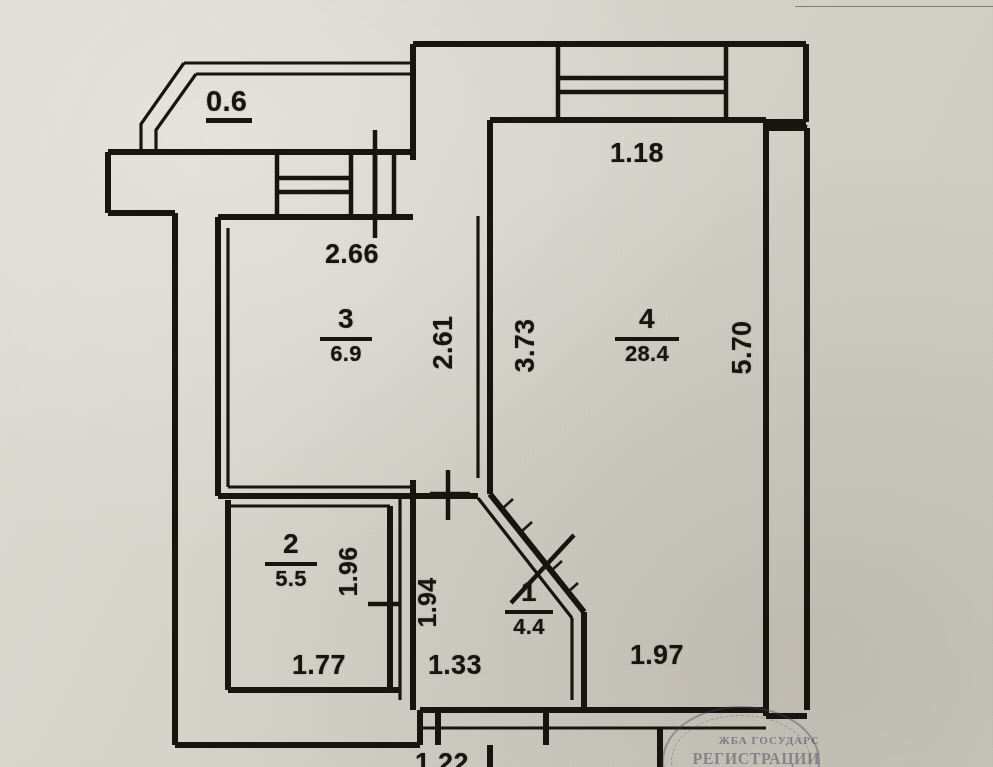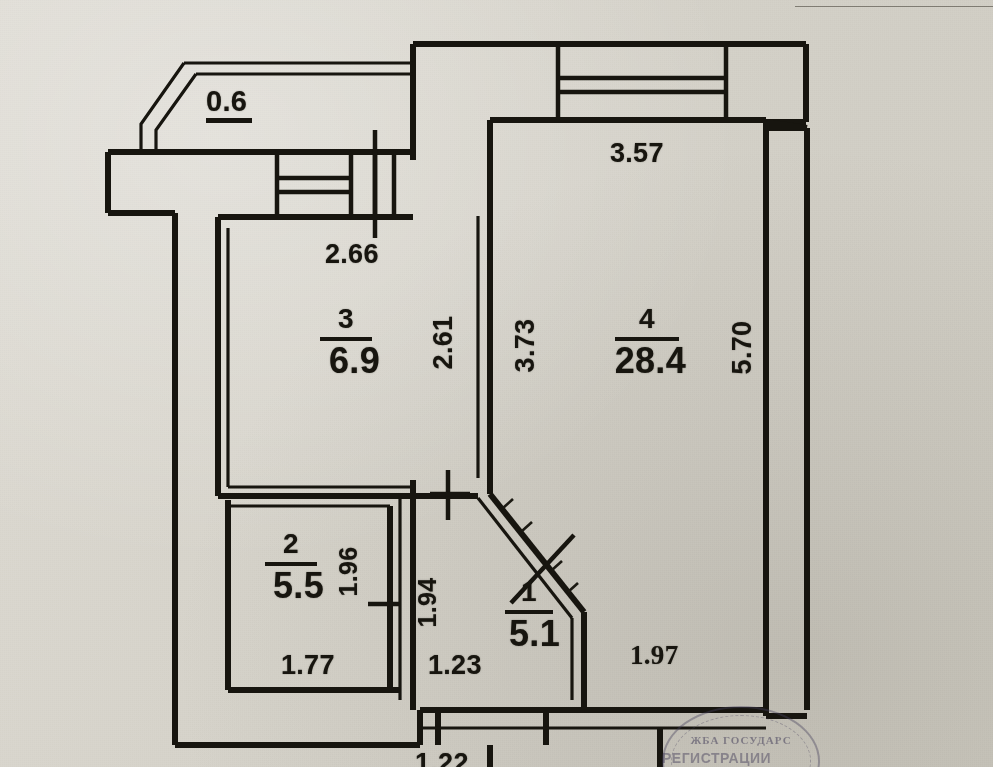--- a/index.html
+++ b/index.html
@@ -54,21 +54,21 @@
     line-height: 1.02;
     font-size: 28px;
   }
   .room-num { display:block; font-size: 28px; }
   .room-rule {
     display: block;
     height: 4px;
     background: #17150f;
     margin: 3px auto 2px;
   }
-  .room-area { display:block; font-size: 36px; text-align: right; }
+  .room-area { display:block; font-size: 22px; }
 
   
   #stamp {
     position: absolute;
     left: 662px;
     top: 706px;
     width: 158px;
     height: 110px;
     pointer-events: none;
   }
@@ -80,37 +80,37 @@
   #stamp .ring.inner {
     inset: 9px;
     border-width: 1.5px;
     border-style: dashed;
     border-color: rgba(70,64,92,0.33);
   }
   #stamp .stamp-text {
     position: absolute;
     left: 0; right: 0;
     top: 28px;
-    text-align: center;
+    text-align: right;
     font-size: 11px;
     font-weight: 700;
     letter-spacing: 1px;
     color: rgba(64,58,86,0.52);
     font-family: "Liberation Serif", serif;
   }
   #stamp .stamp-text2 {
     position: absolute;
     left: 0; right: 0;
     top: 44px;
-    text-align: left;
-    font-size: 14px;
+    text-align: right;
+    font-size: 16px;
     font-weight: 700;
     letter-spacing: .5px;
     color: rgba(64,58,86,0.45);
-    font-family: Liberation Sans, sans-serif;
+    font-family: Liberation Serif, serif;
   }
   
   #scan-edge {
     position:absolute;
     left: 795px; top: 6px;
     width: 198px; height: 0;
     border-top: 1.5px solid rgba(60,56,48,0.55);
   }
 </style>
 </head>
@@ -270,32 +270,32 @@
 
   <div class="room-label" style="left:258px; top:530px; width:66px;">
     <span class="room-num">2</span>
     <span class="room-rule" style="width:52px;"></span>
     <span class="room-area">5.5</span>
   </div>
 
   <div class="room-label" style="left:498px; top:578px; width:62px;">
     <span class="room-num">1</span>
     <span class="room-rule" style="width:48px;"></span>
-    <span class="room-area">5.1</span>
+    <span class="room-area">4.4</span>
   </div>
 
   <div class="dim-label" style="left:325px; top:239px;">2.66</div>
 
-  <div class="dim-label" style="left:610px; top:138px;">3.57</div>
-
-  <div class="dim-label" style="left:281px; top:650px;">1.77</div>
-
-  <div class="dim-label" style="left:428px; top:650px;">1.23</div>
-
-  <div class="dim-label" style="left:630px; top:640px;font-family:Liberation Serif, serif;">1.97</div>
+  <div class="dim-label" style="left:610px; top:138px;">1.18</div>
+
+  <div class="dim-label" style="left:292px; top:650px;">1.77</div>
+
+  <div class="dim-label" style="left:428px; top:650px;">1.33</div>
+
+  <div class="dim-label" style="left:630px; top:640px;">1.97</div>
 
   <div class="dim-label" style="left:415px; top:748px; overflow:hidden;">1.22</div>
 
   <div class="dim-label vert" style="left:403px; top:327px; width:80px; text-align:center; transform:rotate(-90deg);">2.61</div>
 
   <div class="dim-label vert" style="left:485px; top:330px; width:80px; text-align:center; transform:rotate(-90deg);">3.73</div>
 
   <div class="dim-label vert" style="left:702px; top:332px; width:80px; text-align:center; transform:rotate(-90deg);">5.70</div>
 
   <div class="dim-label vert small" style="left:310px; top:557px; width:76px; text-align:center; transform:rotate(-90deg);">1.96</div>

